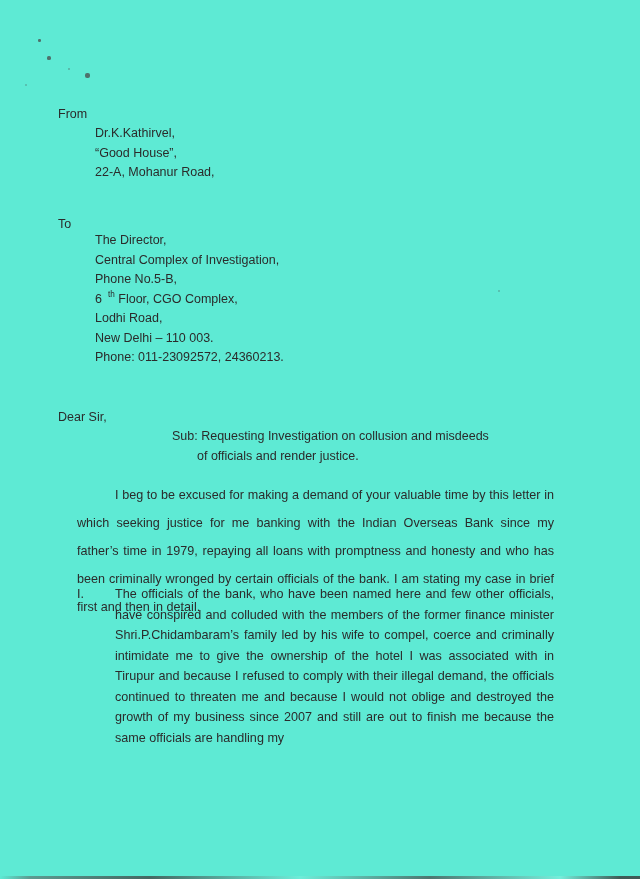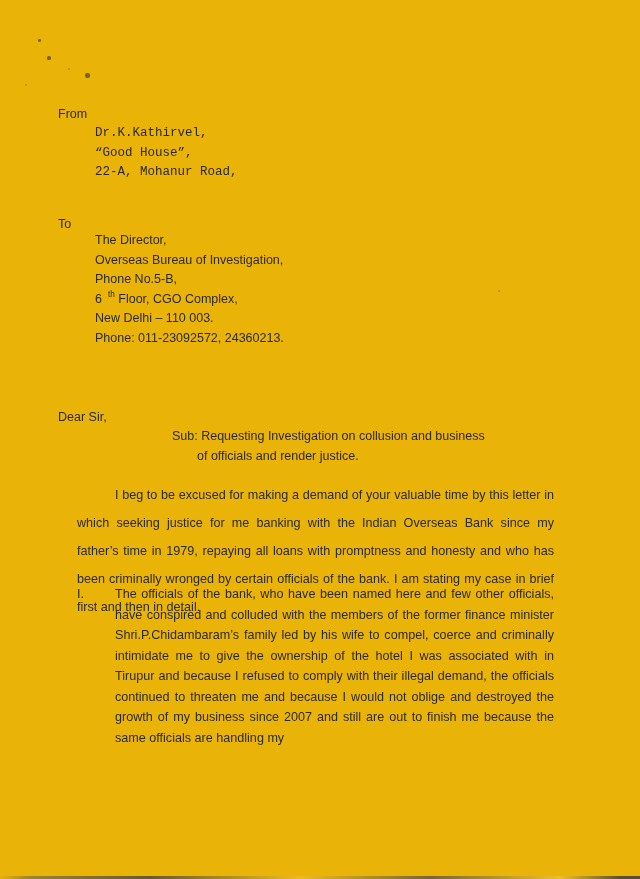--- a/index.html
+++ b/index.html
@@ -7,21 +7,21 @@
     padding: 0;
     background: #ffffff;
   }
   body {
     font-family: "Liberation Sans", sans-serif;
   }
   #page {
     position: relative;
     width: 640px;
     height: 879px;
-    background: #eab308;
+    background: #5eead4;
     overflow: hidden;
     color: #2b2b2b;
   }
 
   
   .speck {
     position: absolute;
     background: #4a4a4a;
     border-radius: 40%;
     opacity: .75;
@@ -101,41 +101,42 @@
 <div id="page">
 
   <div class="speck" style="left:38px; top:39px; width:3px; height:3px;"></div>
   <div class="speck" style="left:47px; top:56px; width:4px; height:4px;"></div>
   <div class="speck" style="left:68px; top:68px; width:2px; height:2px; opacity:.35;"></div>
   <div class="speck" style="left:85px; top:73px; width:5px; height:5px;"></div>
   <div class="speck" style="left:25px; top:84px; width:2px; height:2px; opacity:.3;"></div>
   <div class="speck" style="left:498px; top:290px; width:2px; height:2px; opacity:.3;"></div>
 
   <div class="label" style="left:58px; top:105px;">From</div>
-  <div class="addr" style="left:95px; top:124px;font-family:Liberation Mono, monospace;">
+  <div class="addr" style="left:95px; top:124px;">
     <div>Dr.K.Kathirvel,</div>
     <div>“Good House”,</div>
     <div>22-A, Mohanur Road,</div>
   </div>
 
   <div class="label" style="left:58px; top:215px;">To</div>
   <div class="addr" style="left:95px; top:231px;">
     <div>The Director,</div>
-    <div>Overseas Bureau of Investigation,</div>
+    <div>Central Complex of Investigation,</div>
     <div>Phone No.5-B,</div>
     <div>
       <span>6</span><sup>th</sup><span> Floor, CGO Complex,</span>
     </div>
+    <div>Lodhi Road,</div>
     <div>New Delhi – 110 003.</div>
     <div>Phone: 011-23092572, 24360213.</div>
   </div>
 
   <div class="label" style="left:58px; top:408px;">Dear Sir,</div>
 
-  <div class="subject" style="left:172px; top:426px;">Sub: Requesting Investigation on collusion and business</div>
+  <div class="subject" style="left:172px; top:426px;">Sub: Requesting Investigation on collusion and misdeeds</div>
   <div class="subject" style="left:197px; top:446px;text-align:right;">of officials and render justice.</div>
 
   <div class="para indent" style="left:77px; top:481px; width:477px;">I beg to be excused for making a demand of your valuable time by this letter in which seeking justice for me banking with the Indian Overseas Bank since my father’s time in 1979, repaying all loans with promptness and honesty and who has been criminally wronged by certain officials of the bank.  I am stating my case in brief first and then in detail.</div>
 
   <div class="clause" style="left:77px; top:584px; width:477px;">
     <span class="clause-marker">I.</span>
     <span class="clause-body">The officials of the bank, who have been named here and few other officials, have conspired and colluded with the members of the former finance minister Shri.P.Chidambaram’s family led by his wife to compel, coerce and criminally intimidate me to give the ownership of the hotel I was associated with in Tirupur and because I refused to comply with their illegal demand, the officials continued to threaten me and because I would not oblige and destroyed the growth of my business since 2007 and still are out to finish me because the same officials are handling my</span>
   </div>
 
   <div class="scan-edge"></div>

